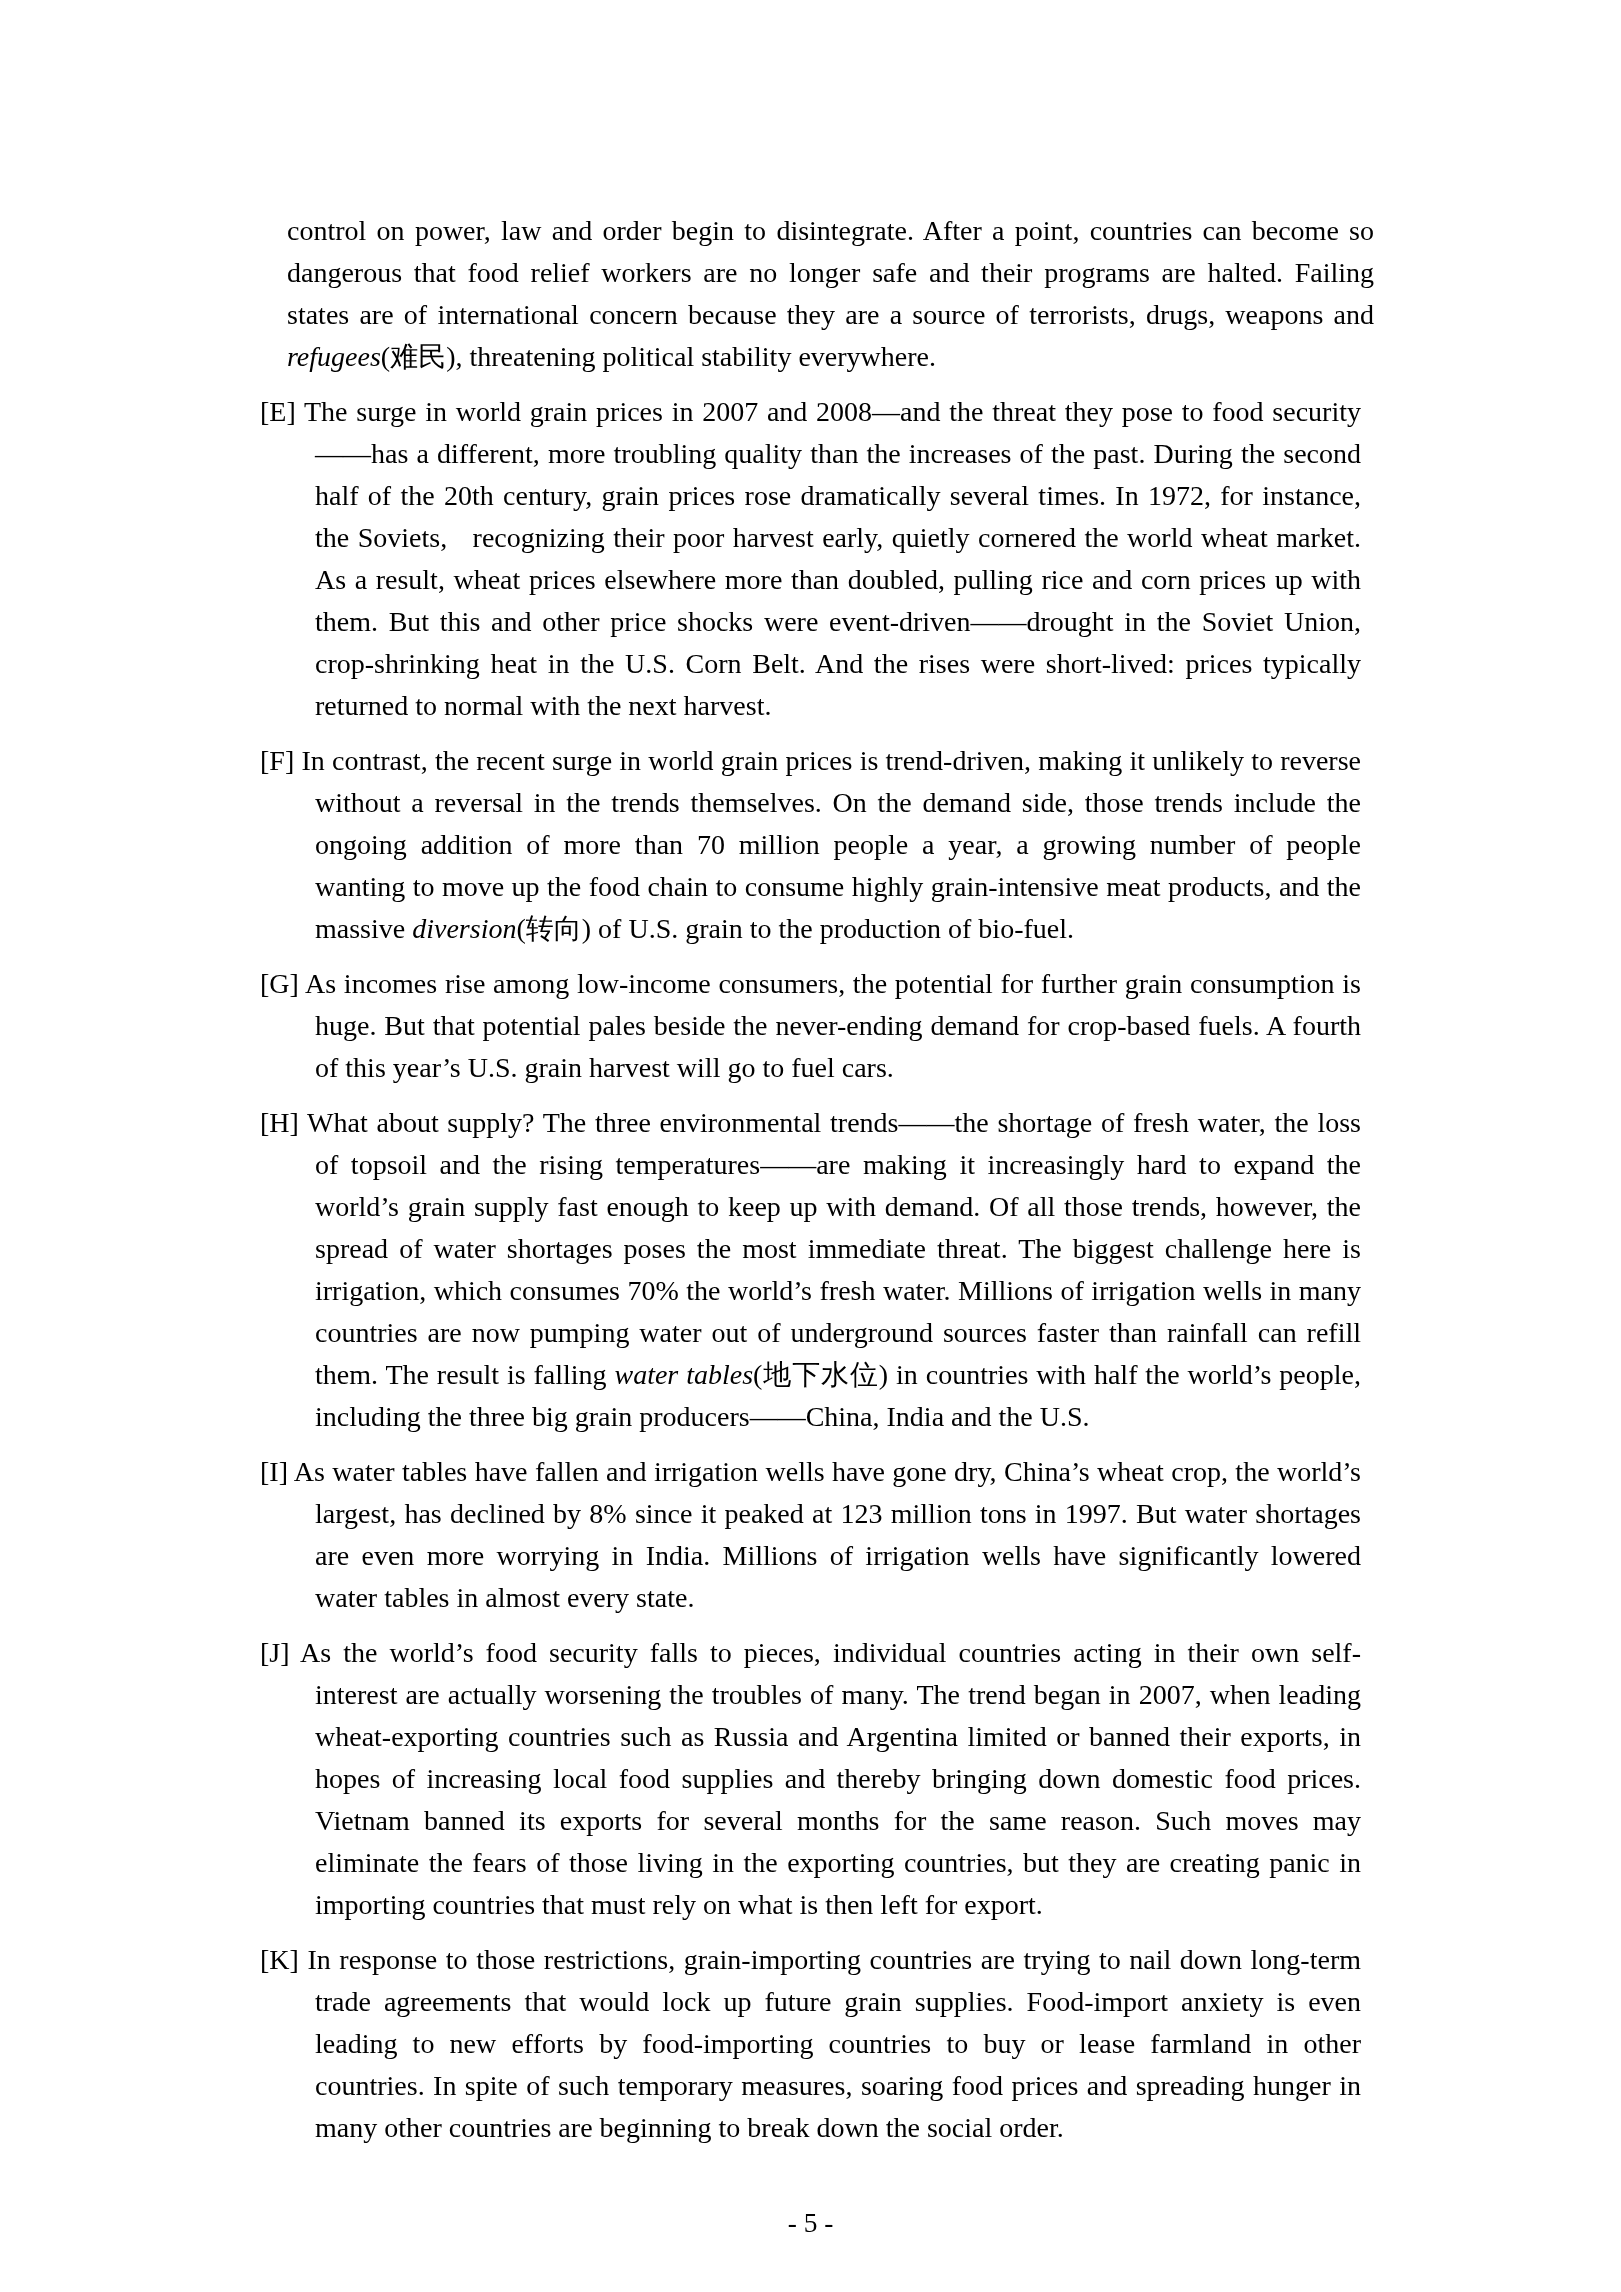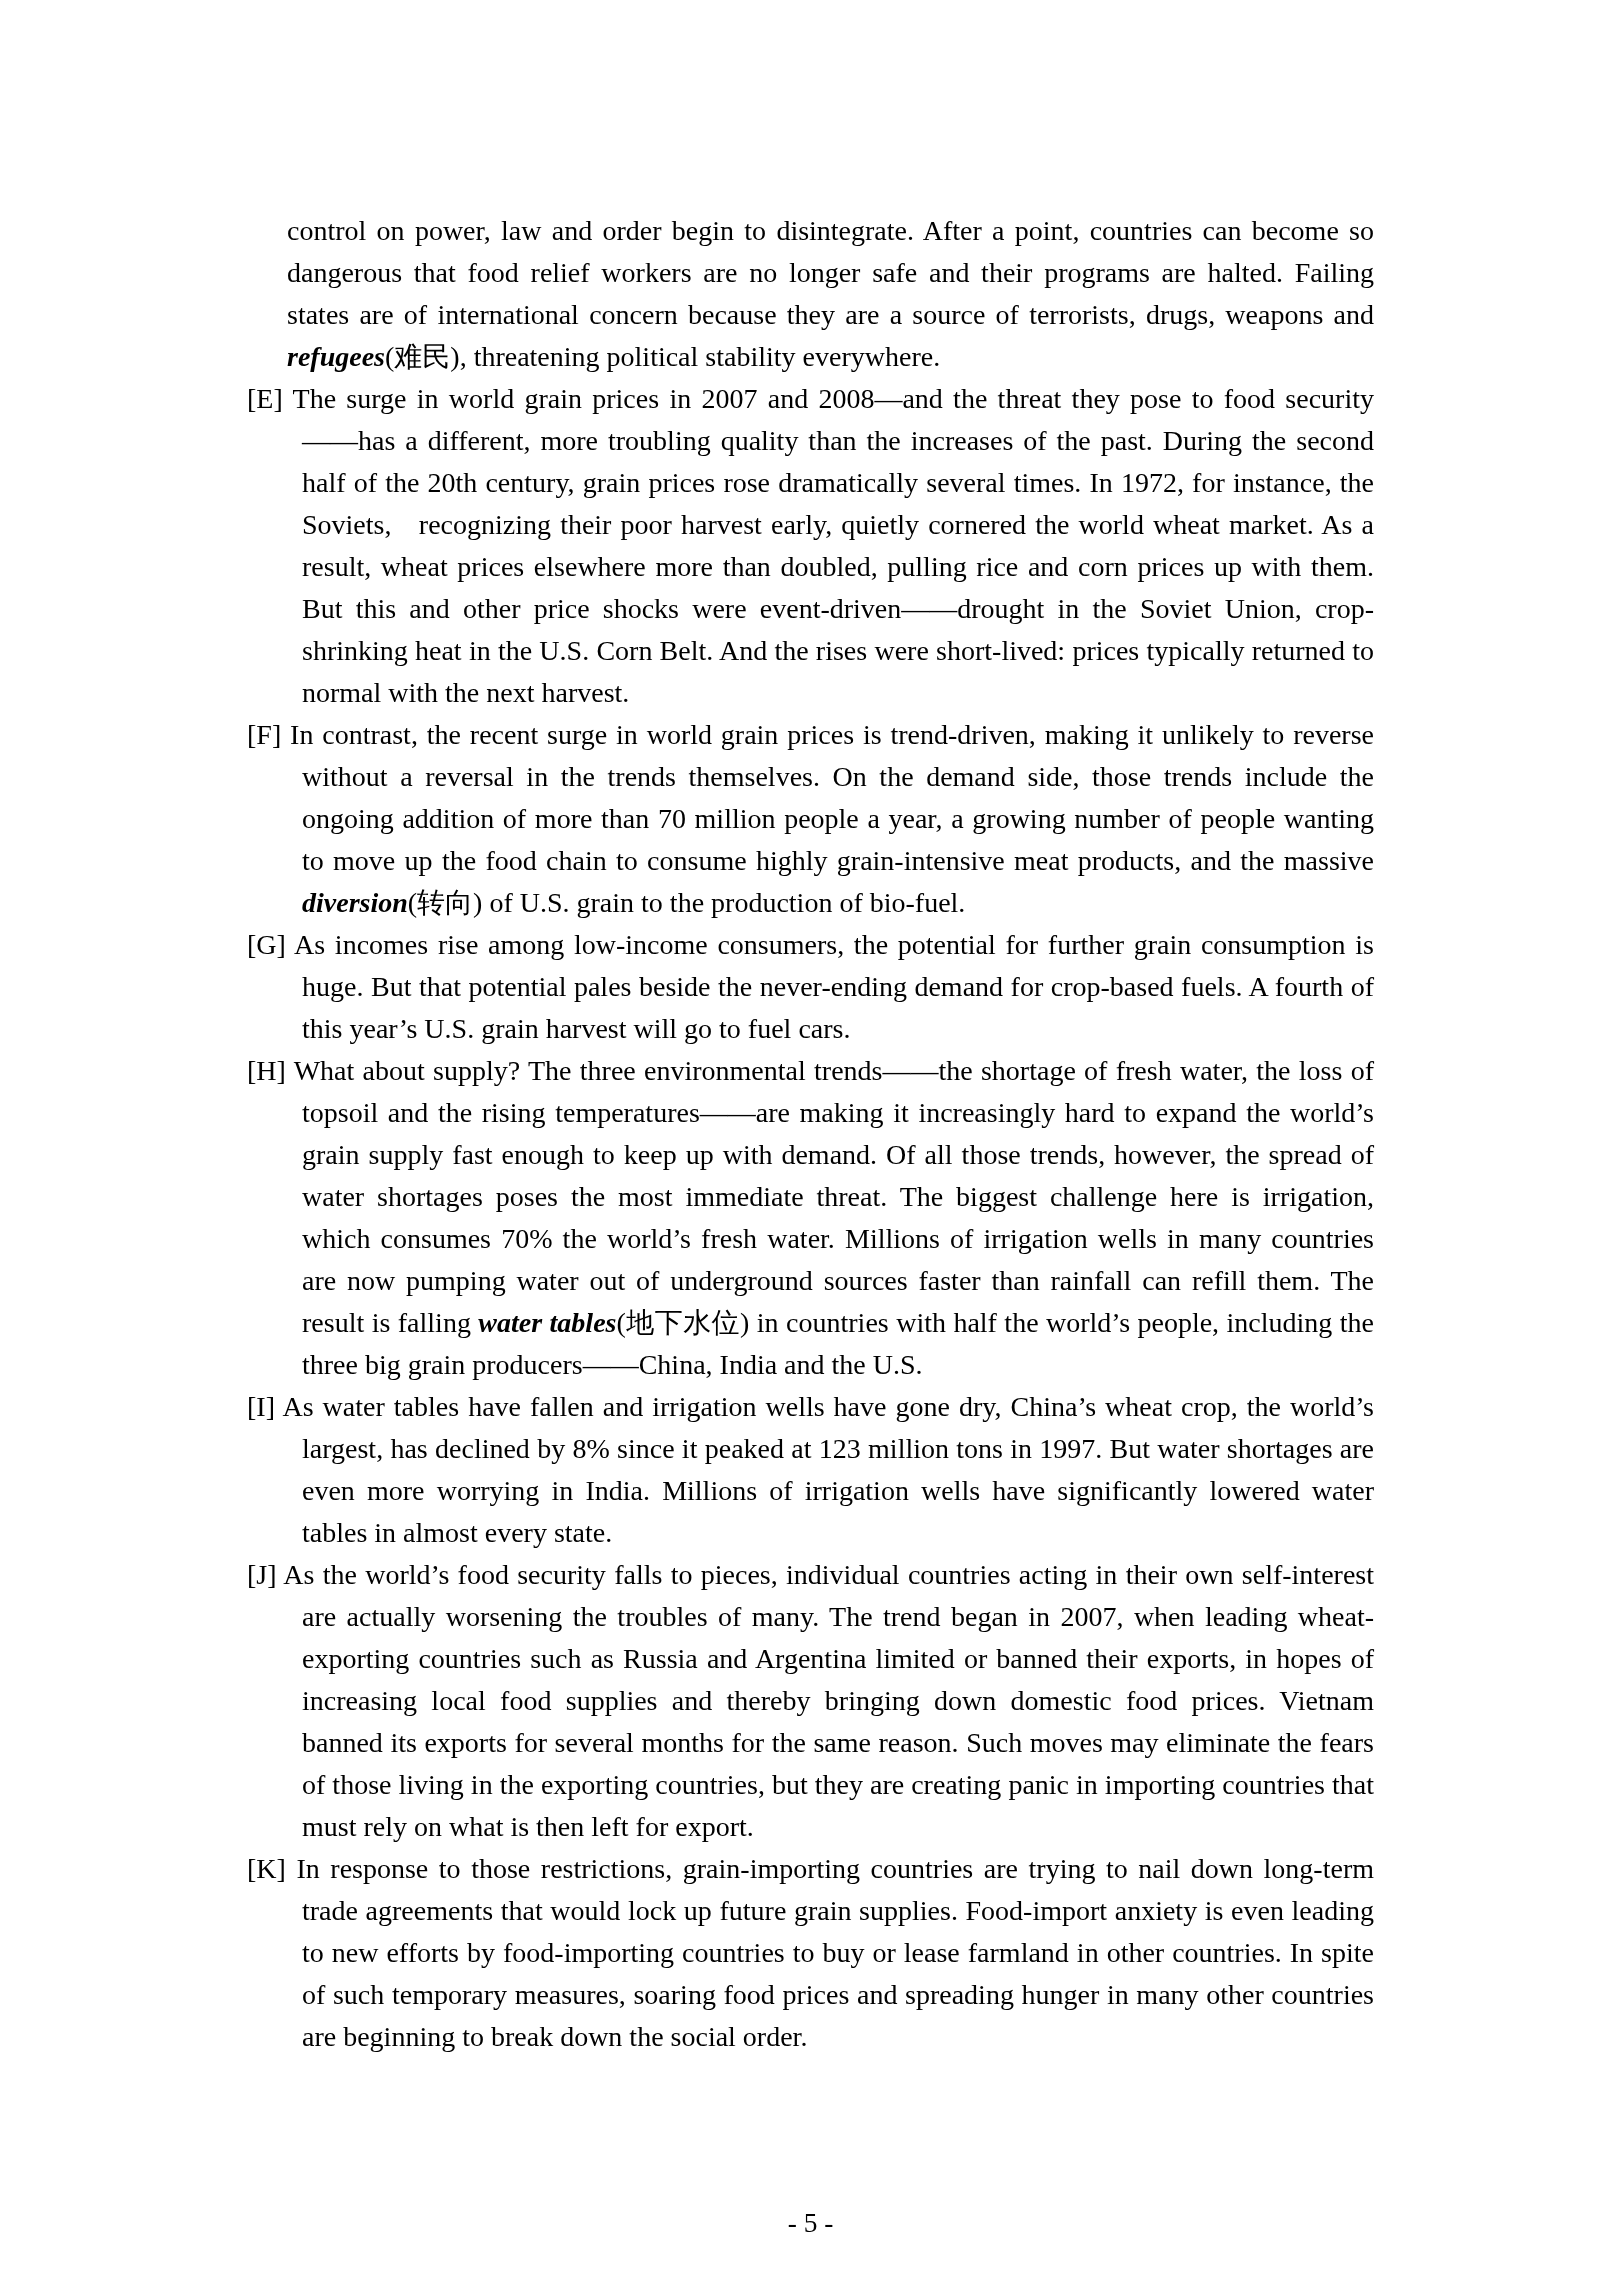--- a/index.html
+++ b/index.html
@@ -14,30 +14,30 @@
   .passage {
     position: absolute;
     left: 247px;
     top: 210px;
     width: 1127px;
     font-size: 28px;
     line-height: 42px;
     text-align: justify;
   }
   .para {
-    margin: 0;
+    margin: 13px;
     padding-left: 55px;
     text-indent: -55px;
   }
   .para-cont {
     margin: 0 0 0 40px;
     padding-left: 0;
     text-indent: 0;
   }
-  .italic { font-style: italic; font-weight: bold; }
+  .italic { font-style: italic; }
   .page-footer {
     position: absolute;
     top: 2207px;
     left: 0;
     width: 100%;
     text-align: center;
     font-size: 27.4px;
     line-height: 33px;
   }
 </style>

